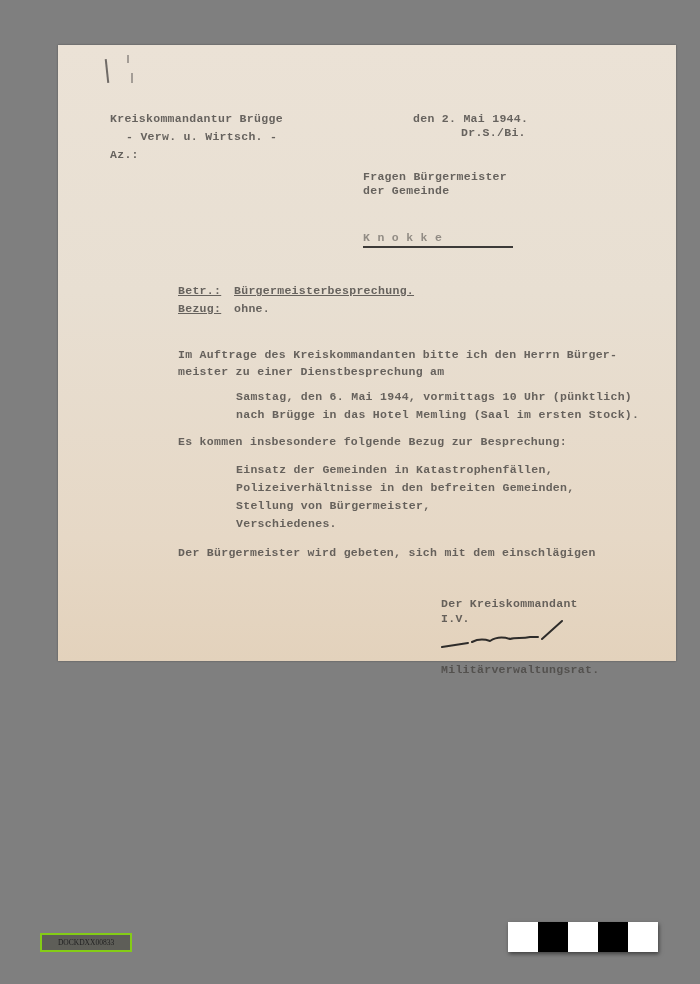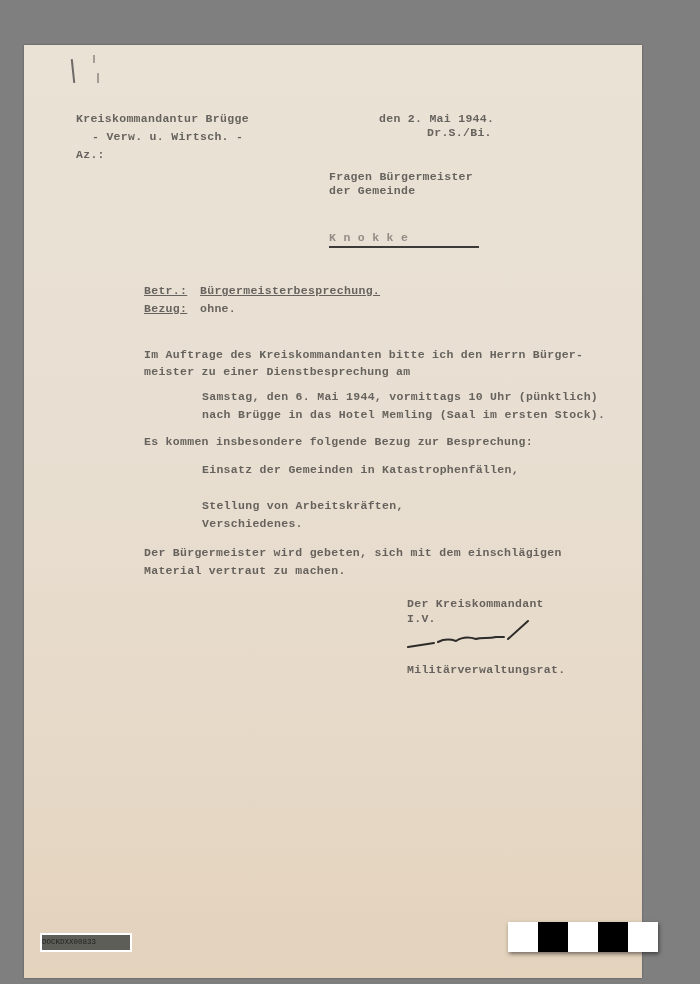--- a/index.html
+++ b/index.html
@@ -1,25 +1,25 @@
 <!DOCTYPE html>
 <html><head>
 <meta charset="utf-8">
 <style>
   html, body { margin:0; padding:0; }
   body { width:700px; height:984px; background:#7f7f7f; position:relative; overflow:hidden; font-family:"Liberation Mono", "DejaVu Sans Mono", monospace; }
-  .paper { position:absolute; left:24px; top:45px; width:618px; height:933px;
+  .paper { position:absolute; left:58px; top:45px; width:618px; height:616px;
     background: linear-gradient(180deg, #ebe2d6 0%, #e8dfd2 40%, #e6d8c6 80%, #e3d2bc 100%);
     box-shadow: 0 0 2px rgba(0,0,0,0.35); text-align: right; }
   .t { position:absolute; color:#4a4744; font-size:11.5px; letter-spacing:0.3px; white-space:pre; line-height:14px; font-weight:bold; opacity:0.82; }
   .ul { text-decoration: underline; }
   .rule { position:absolute; height:1.5px; background:#3c3a38; }
   .pencil { position:absolute; width:2px; background:#3a3836; opacity:0.7; }
   .sig { position:absolute; }
-  .label-box { position:absolute; left:40px; top:933px; width:88px; height:15px; background:#5e5e58; border:2px solid #ffffff; color:#222; font-family:Liberation Mono, monospace; font-size:7.5px; line-height:15px; text-align:left; letter-spacing:0; }
+  .label-box { position:absolute; left:40px; top:933px; width:88px; height:15px; background:#5e5e58; border:2px solid #84cc16; color:#222; font-family:Liberation Serif, serif; font-size:7.5px; line-height:15px; text-align:center; letter-spacing:0; }
   .scale { position:absolute; left:508px; top:922px; height:30px; display:flex; box-shadow: 1px 2px 4px rgba(0,0,0,0.5); }
   .scale div { width:30px; height:30px; }
 </style>
 </head>
 <body>
 
 <div class="paper">
   <div class="pencil" style="left:48px;top:14px;height:24px;transform:rotate(-6deg);"></div>
   <div class="pencil" style="left:69px;top:10px;height:8px;opacity:0.4;"></div>
   <div class="pencil" style="left:73px;top:28px;height:10px;opacity:0.4;"></div>
@@ -41,25 +41,25 @@
   <div class="t ul" style="left:120px;top:257px;">Bezug:</div>
   <div class="t" style="left:176px;top:257px;">ohne.</div>
 
   <div class="t" style="left:120px;top:303px;">Im Auftrage des Kreiskommandanten bitte ich den Herrn Bürger-</div>
   <div class="t" style="left:120px;top:320px;">meister zu einer Dienstbesprechung am</div>
   <div class="t" style="left:178px;top:345px;">Samstag, den 6. Mai 1944, vormittags 10 Uhr (pünktlich)</div>
   <div class="t" style="left:178px;top:363px;">nach Brügge in das Hotel Memling (Saal im ersten Stock).</div>
 
   <div class="t" style="left:120px;top:390px;">Es kommen insbesondere folgende Bezug zur Besprechung:</div>
   <div class="t" style="left:178px;top:418px;">Einsatz der Gemeinden in Katastrophenfällen,</div>
-  <div class="t" style="left:178px;top:454px;">Stellung von Arbeitskräften,</div>
+  <div class="t" style="left:178px;top:436px;">Polizeiverhältnisse in den befreiten Gemeinden,</div>
+  <div class="t" style="left:178px;top:454px;">Stellung von Bürgermeister,</div>
   <div class="t" style="left:178px;top:472px;">Verschiedenes.</div>
 
   <div class="t" style="left:120px;top:501px;">Der Bürgermeister wird gebeten, sich mit dem einschlägigen</div>
-  <div class="t" style="left:120px;top:519px;">Material vertraut zu machen.</div>
 
   <div class="t" style="left:383px;top:552px;">Der Kreiskommandant</div>
   <div class="t" style="left:383px;top:567px;">I.V.</div>
   <svg class="sig" style="left:380px;top:572px;" width="130" height="36" viewBox="0 0 130 36">
     <path d="M4 30 L30 26 M34 25 C40 22 46 22 52 24 C58 20 66 20 72 22 C78 20 84 22 92 20 L100 20 M104 22 L124 4" stroke="#2e2c2a" stroke-width="2" fill="none" stroke-linecap="round"></path>
   </svg>
   <div class="t" style="left:383px;top:618px;">Militärverwaltungsrat.</div>
 </div>
 
 <div class="label-box">DOCKDXX00833</div>

